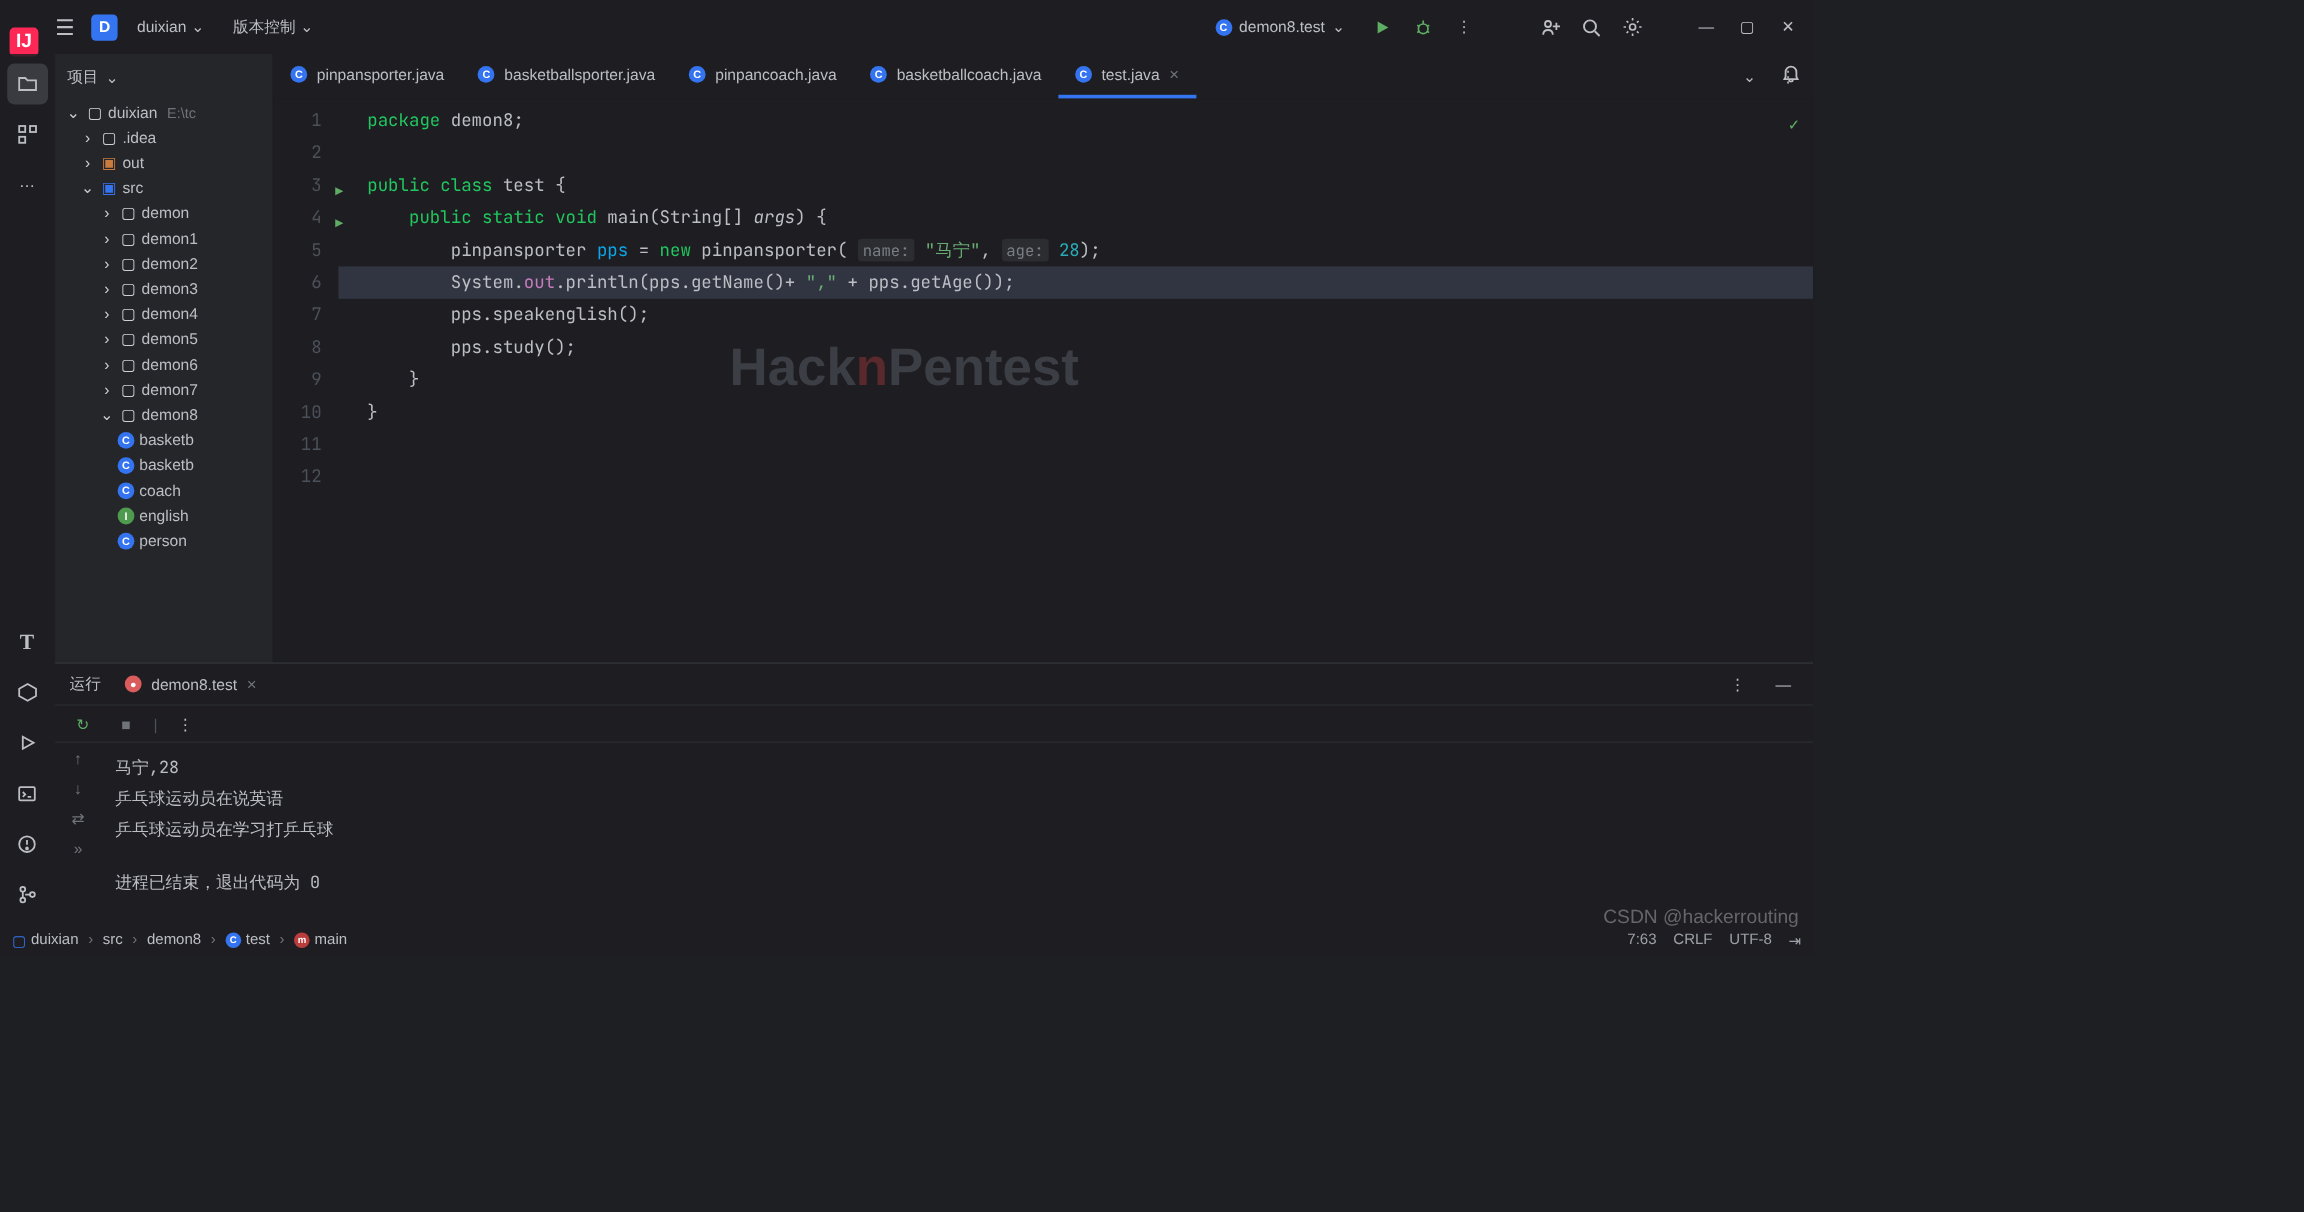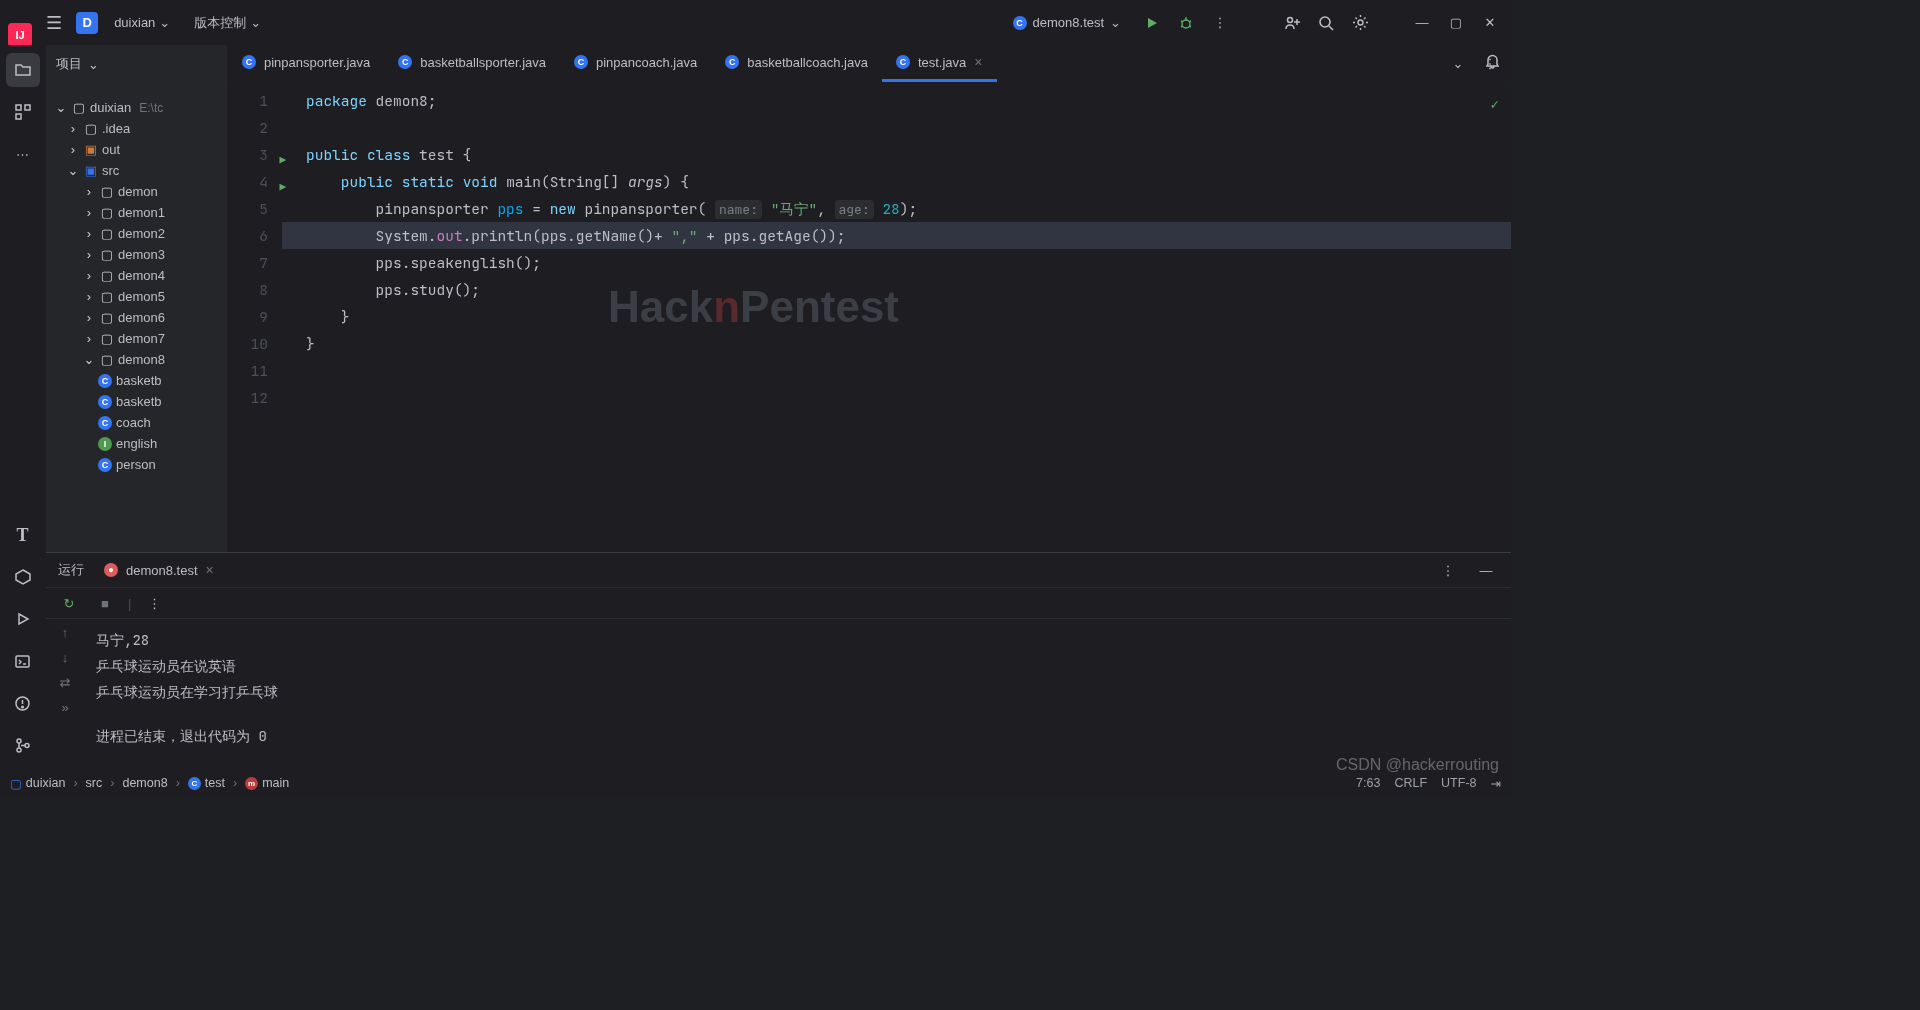--- a/index.html
+++ b/index.html
@@ -14,39 +14,39 @@
   position: relative;
 }
 .titlebar {
   height: 45px;
   background: rgba(30,30,34,0.85);
   display: flex;
   align-items: center;
   padding: 0 8px;
   gap: 8px;
 }
-.logo { width: 24px; height: 24px; background: linear-gradient(135deg,#fe2857,#fe2857); border-radius:4px; display:flex; align-items:center; justify-content:center; color:#fff; font-weight:bold; font-size:11px;margin-top:24px;}
+.logo { width: 24px; height: 24px; background: linear-gradient(135deg,#fe2857,#fe2857); border-radius:4px; display:flex; align-items:center; justify-content:center; color:#fff; font-weight:bold; font-size:16px;margin-top:24px;}
 .hamburger { color:#bcbec4; font-size:18px; padding:0 6px; cursor:pointer;}
 .proj-badge { background:#3574f0; color:#fff; width:22px; height:22px; border-radius:4px; display:flex; align-items:center; justify-content:center; font-weight:bold; font-size:13px;}
 .title-item { color:#bcbec4; padding:4px 8px; display:flex; align-items:center; gap:4px; cursor:pointer;}
 .spacer { flex:1; }
 .run-config { display:flex; align-items:center; gap:6px; padding:4px 10px; border-radius:6px; cursor:pointer;}
 .icon-btn { width:26px; height:26px; display:flex; align-items:center; justify-content:center; color:#bcbec4; cursor:pointer; border-radius:4px;}
 .play-icon { color:#5fad65; }
 .bug-icon { color:#5fad65; }
 
 .main-layout { display:flex; height:calc(100% - 45px - 26px); }
 .left-rail { width:46px; background:rgba(30,30,34,0.85); display:flex; flex-direction:column; align-items:center; padding-top:8px; gap:8px; border-right:1px solid #1e1f22;}
 .rail-btn { width:34px; height:34px; display:flex; align-items:center; justify-content:center; color:#bcbec4; cursor:pointer; border-radius:6px;}
 .rail-btn.active { background:#393b40; }
 .rail-bottom { margin-top:auto; margin-bottom:8px; display:flex; flex-direction:column; gap:8px; align-items:center;}
 
 .content-area { flex:1; display:flex; flex-direction:column; }
 
-.project-panel { width:182px; background:rgba(40,41,46,0.75); border-right:1px solid #1e1f22; display:flex; flex-direction:column; overflow:hidden;gap:14px;}
+.project-panel { width:182px; background:rgba(40,41,46,0.75); border-right:1px solid #1e1f22; display:flex; flex-direction:column; overflow:hidden;}
 .panel-header { height:38px; display:flex; align-items:center; padding:0 10px; gap:6px; color:#bcbec4; font-weight:500;}
 .tree { flex:1; overflow:auto; font-size:13px; padding-bottom:8px;}
 .tree-item { display:flex; align-items:center; padding:3px 0 3px 8px; gap:4px; cursor:pointer; white-space:nowrap;}
 .tree-icon { width:14px; display:inline-flex; justify-content:center; color:#ced0d6;}
 .folder-icon { color:#ced0d6; }
 .folder-out { color:#c97c3e; }
 .folder-src { color:#3574f0; }
 .class-icon { width:14px; height:14px; border-radius:50%; background:#3574f0; color:#fff; font-size:9px; display:flex; align-items:center; justify-content:center; font-weight:bold;}
 .interface-icon { width:14px; height:14px; border-radius:50%; background:#4f9a4f; color:#fff; font-size:9px; display:flex; align-items:center; justify-content:center; font-weight:bold;}
 .indent-1 { padding-left:20px; }
@@ -62,21 +62,21 @@
 .tab-close { color:#6f737a; font-size:14px;}
 .tab-actions { margin-left:auto; display:flex; align-items:center; padding:0 8px; gap:6px;}
 
 .code-area { flex:1; display:flex; position:relative; background:rgba(30,30,34,0.35); font-family:"JetBrains Mono","Consolas",monospace; font-size:14.5px; line-height:27px; overflow:hidden;}
 .gutter { width:54px; text-align:right; color:#4b5059; padding-right:14px; padding-top:4px; user-select:none;}
 .gutter-row { height:27px; position:relative;}
 .run-gutter { position:absolute; right:-18px; top:6px; color:#5fad65; font-size:11px;}
 .code { flex:1; padding-top:4px; padding-left:24px; position:relative;}
 .code-line { height:27px; white-space:pre;}
 .code-line.hl { background:rgba(65,72,92,0.55); margin-left:-24px; padding-left:24px; margin-right:-200px;}
-.kw { color:#7dd3fc; }
+.kw { color:#22c55e; }
 .str { color:#6aab73; }
 .num { color:#2aacb8; }
 .comment { color:#7a7e85; }
 .type { color:#bcbec4; }
 .method { color:#bcbec4; }
 .param-hint { color:#7a7e85; background:#2b2d30; padding:1px 4px; border-radius:3px; font-size:13px;}
 .ident { color:#0ea5e9; }
 .args-italic { font-style:italic; }
 .field { color:#c77dbb; }
 .check-mark { position:absolute; top:8px; right:12px; color:#5fad65; font-size:14px;}

